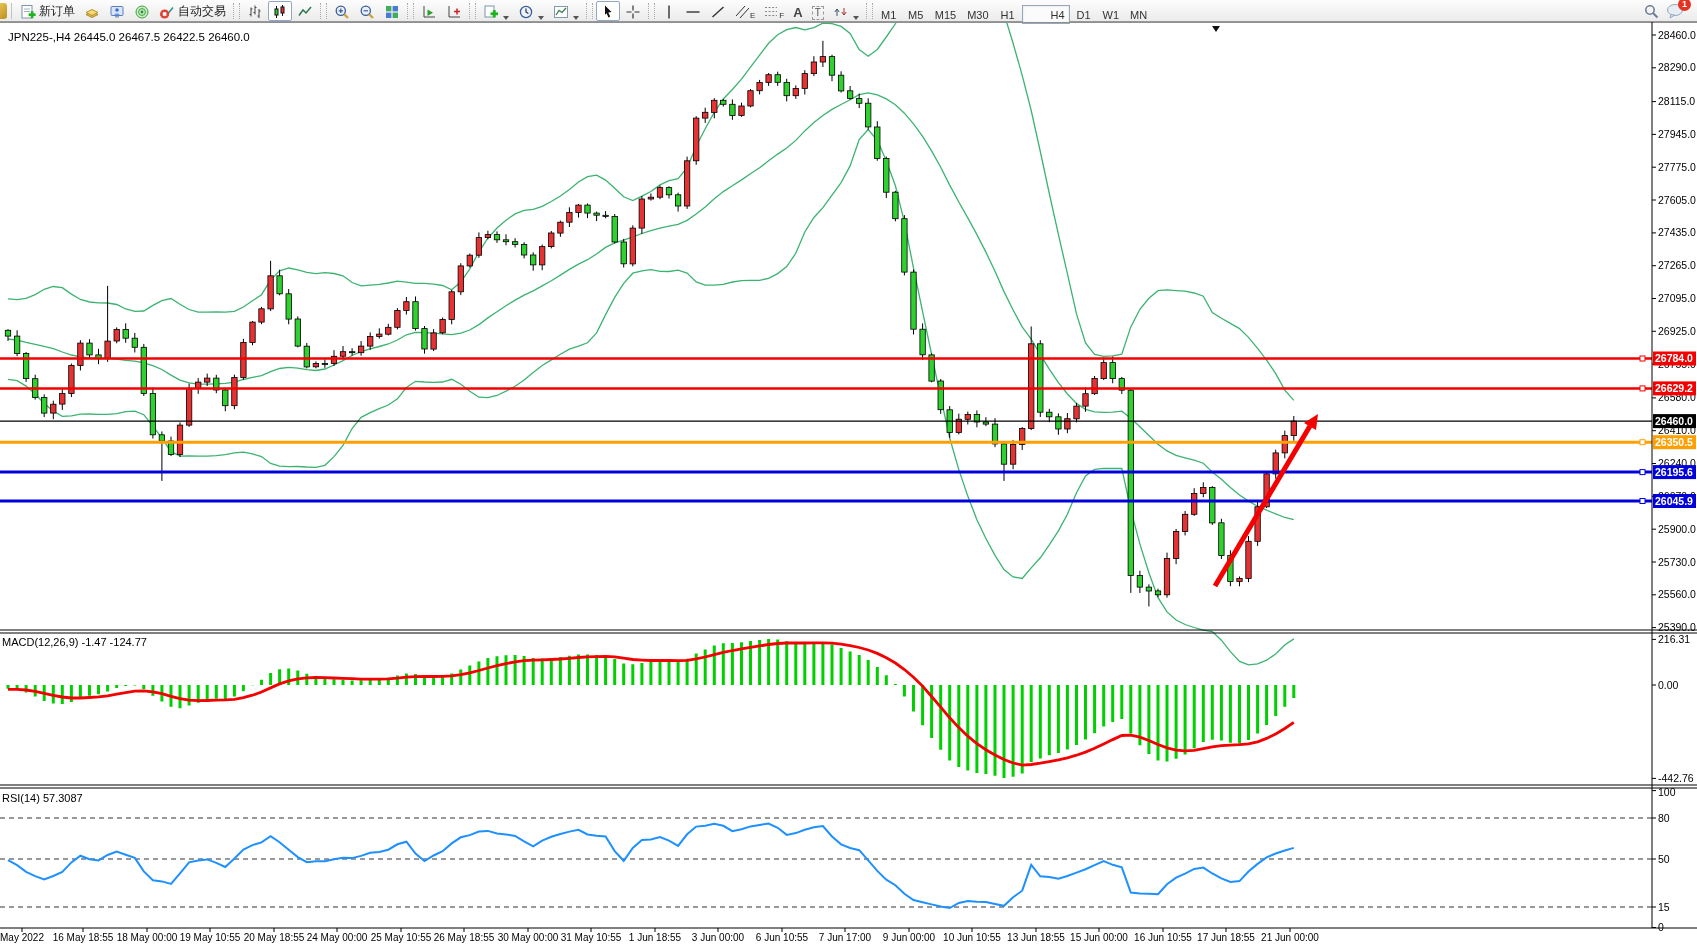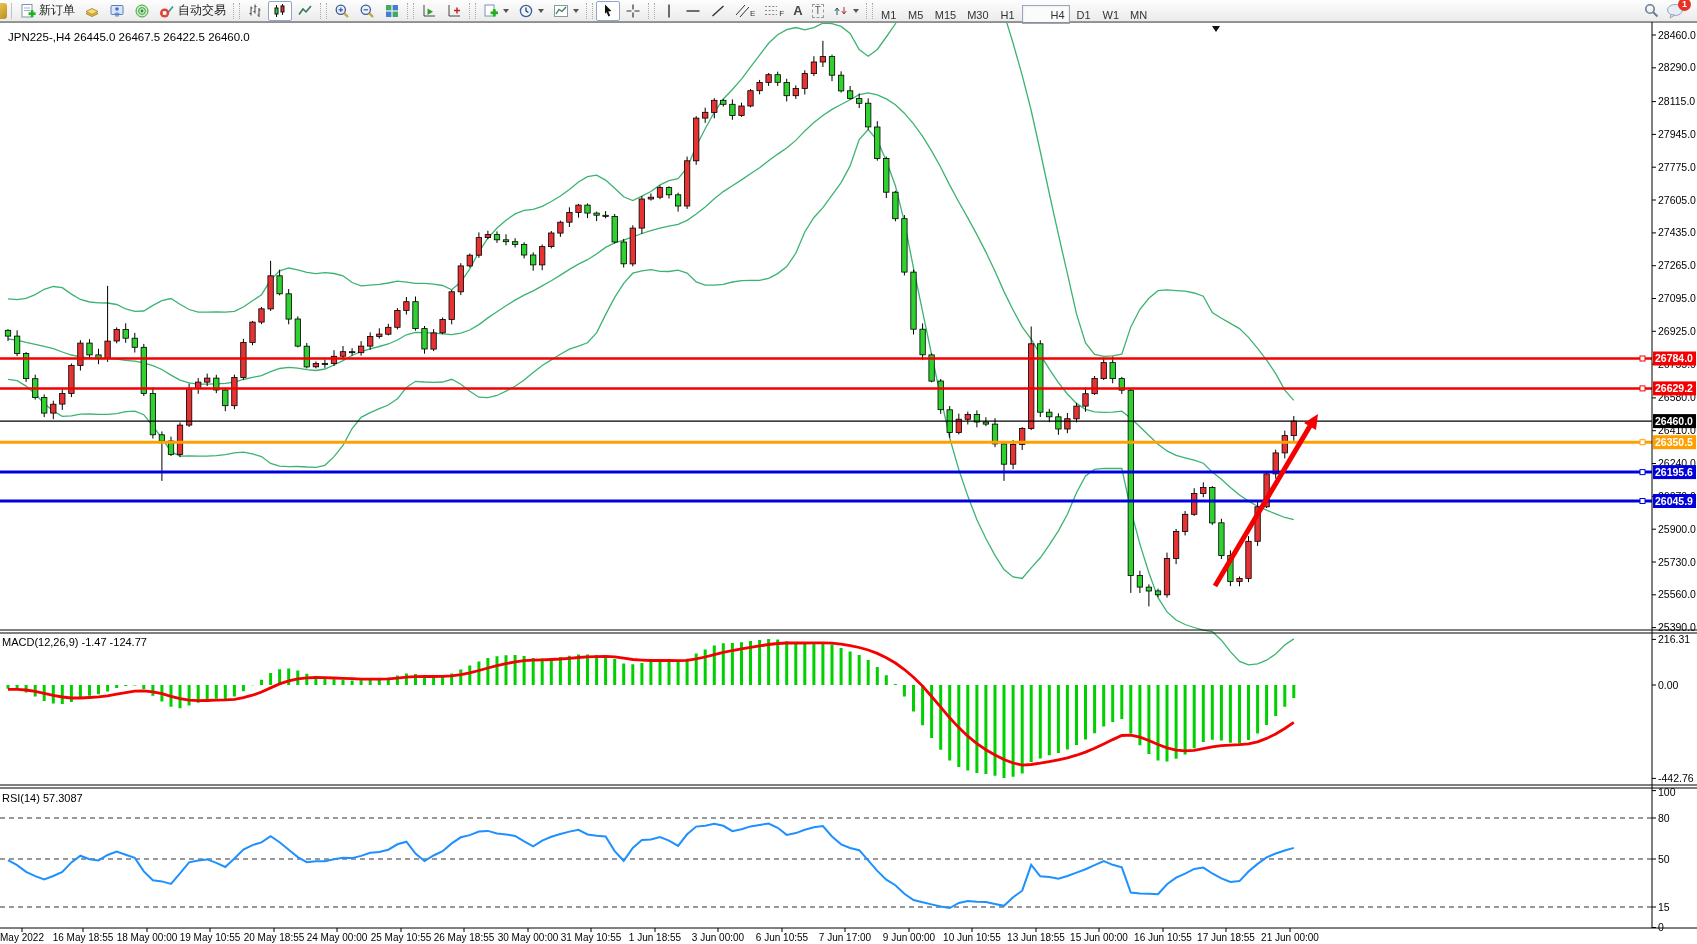--- a/index.html
+++ b/index.html
@@ -1,20 +1,20 @@
 <!DOCTYPE html>
 <html><head>
 <meta charset="utf-8">
 <style>
   html,body{margin:0;padding:0;background:#fff;width:1697px;height:944px;overflow:hidden;
     font-family:"Liberation Sans",sans-serif;}
   
   .toolbar{height:22px;width:1697px;background:linear-gradient(#fdfdfd,#ebebeb);
     border-bottom:1px solid #979797;display:flex;align-items:center;gap:1px;box-sizing:border-box;padding:0 2px 0 0;}
-  .tb{height:20px;display:flex;align-items:center;gap:3px;padding:0 3px;border:1px solid transparent;
+  .tb{height:20px;display:flex;align-items:flex-end;gap:3px;padding:0 3px;border:1px solid transparent;
     background:transparent;font-size:12px;color:#222;box-sizing:border-box;border-radius:2px;}
   .tb.active{background:#fff;border:1px solid #8fa8c8;}
   .sep{width:1px;height:16px;background:#c3c3c3;margin:0 3px;flex:0 0 1px;}
   .grip{width:5px;height:16px;margin:0 2px;border-left:1px dotted #aaa;border-right:1px dotted #aaa;}
   .caret{width:0;height:0;border-left:3px solid transparent;border-right:3px solid transparent;
     border-top:4px solid #555;margin-left:1px;}
   .ti{display:block;}
   .partial{width:7px;height:16px;background:linear-gradient(135deg,#e7c352,#b98f1f);border-radius:0 3px 3px 0;}
   .tf{height:19px;min-width:26px;text-align:center;font-size:11px;color:#333;border:1px solid transparent;
     background:transparent;padding:0 4px;margin-top:8px;}

